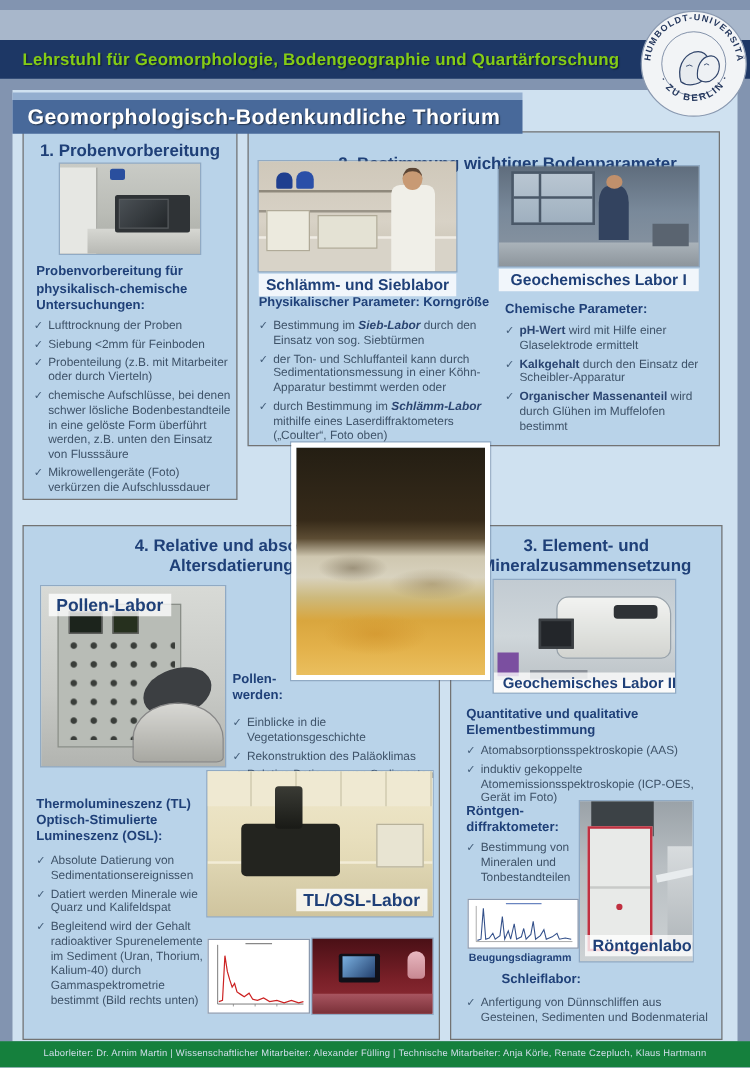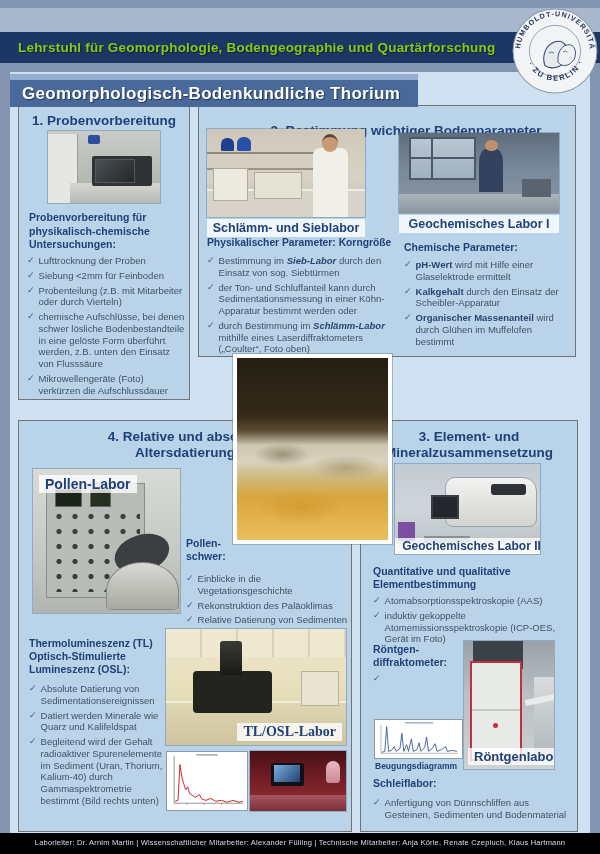--- a/index.html
+++ b/index.html
@@ -98,21 +98,21 @@
   .ph-geo2{left:34px;top:43px;width:145px;height:90px;background:linear-gradient(180deg,#c2cbd2 0%,#cfd6da 50%,#b8bec2 100%);}
   .g2-m{right:2%;top:14%;width:62%;height:54%;background:linear-gradient(#f2f3f1,#d2d4d0);border:1px solid #99a3ab;border-radius:10px 14px 8px 8px;}
   .g2-v{right:10%;top:22%;width:24%;height:13%;background:#2e3236;border-radius:3px;}
   .g2-mon{left:25%;top:34%;width:19%;height:27%;background:#23262a;border:2px solid #3a3e42;box-sizing:border-box;}
   .g2-t{left:20%;bottom:12%;width:32%;height:8%;background:#8a9098;}
   .g2-p{left:2%;bottom:14%;width:12%;height:22%;background:#7b4fa0;}
   .g2-b{left:0;bottom:0;width:100%;height:11%;background:#e8e9e6;}
   .cap-geo2{left:0;bottom:0;width:100%;font-size:12px;padding:1px 4px;}
 
   
-  .ph-tlosl{left:147px;top:208px;width:180px;height:116px;background:linear-gradient(180deg,#efe8cd 0%,#e8dfbd 45%,#d9cfa8 100%);font-family:Liberation Serif, serif;}
+  .ph-tlosl{left:147px;top:196px;width:180px;height:116px;background:linear-gradient(180deg,#efe8cd 0%,#e8dfbd 45%,#d9cfa8 100%);}
   .pt-cab{left:0;top:0;width:100%;height:24%;background:repeating-linear-gradient(90deg,#efe9d2 0 34px,#d8d2b8 34px 36px);}
   .pt-bench{left:0;bottom:0;width:100%;height:36%;background:linear-gradient(#ded5b2,#cfc49e);border-top:2px solid #f2ecd6;}
   .pt-m{left:15%;bottom:28%;width:44%;height:36%;background:#23241f;border-radius:4px;}
   .pt-tower{left:30%;bottom:60%;width:12%;height:30%;background:linear-gradient(#3a3b35,#191a16);border-radius:3px;}
   .pt-r{right:4%;bottom:34%;width:20%;height:28%;background:#e8e4d2;border:1px solid #b8b29a;}
   .cap-tlosl{right:4px;bottom:4px;font-size:14px;}
 
   
   .mini-chart{position:absolute;background:#ffffff;border:1px solid #8a99ae;box-sizing:border-box;}
   .osl-graph{left:147px;top:330px;width:82px;height:60px;}
@@ -131,21 +131,21 @@
   .px-cab{left:7%;top:16%;width:58%;height:78%;background:#e8eae8;border:2px solid #c03040;box-sizing:border-box;}
   .px-line{left:0;top:48%;width:100%;height:2px;background:#c8cac8;}
   .px-dot{left:44%;top:62%;width:5px;height:5px;background:#c03040;border-radius:50%;}
   .px-r{right:0;top:28%;width:22%;height:64%;background:linear-gradient(#d8dcde,#b0b6ba);}
   .px-rail{right:-2%;top:44%;width:34%;height:5%;background:#e8ecee;transform:rotate(-12deg);}
   .cap-xray{left:4px;bottom:4px;font-size:13px;}
 
   .chart-cap{position:absolute;font-weight:bold;color:#1f4078;font-size:8.5px;}
 
   
-  .footer{position:absolute;left:0;top:833px;width:100%;height:21px;background:#000000;}
+  .footer{position:absolute;left:0;top:833px;width:100%;height:21px;background:#15803d;}
   .footer-text{position:absolute;width:100%;top:5px;text-align:center;color:#d4dfee;font-size:7.5px;letter-spacing:.2px;}
 </style>
 </head>
 <body>
 
 <div class="poster">
 
   <div class="band-light"></div>
   <div class="band-navy">
     <div class="dept-title">Lehrstuhl für Geomorphologie, Bodengeographie und Quartärforschung</div>
@@ -277,21 +277,21 @@
           <div class="art pp-scr"></div>
           <div class="art pp-scr2"></div>
           <div class="art pp-knobs"></div>
         </div>
         <div class="art pp-lid"></div>
         <div class="art pp-cent"></div>
         <div class="cap cap-pollen">Pollen-Labor</div>
       </div>
 
       <div class="h pre" style="left:167px;top:116px;width:80px;">Pollen-
-schwer:</div>
+werden:</div>
       <ul class="cl" style="left:167px;top:152px;width:172px;">
         <li>
             <span class="ck">✓</span>
             <span class="tx">Einblicke in die Vegetationsgeschichte</span>
           </li>
         <li>
             <span class="ck">✓</span>
             <span class="tx">Rekonstruktion des Paläoklimas</span>
           </li>
         <li>
@@ -371,20 +371,21 @@
             <span class="ck">✓</span>
             <span class="tx">induktiv gekoppelte Atomemissionsspektroskopie (ICP-OES, Gerät im Foto)</span>
           </li>
       </ul>
 
       <div class="h pre" style="left:12px;top:222px;width:90px;">Röntgen-
 diffraktometer:</div>
       <ul class="cl" style="left:12px;top:252px;width:90px;">
         <li>
             <span class="ck">✓</span>
+            <span class="tx">Bestimmung von Mineralen und Tonbestandteilen</span>
           </li>
       </ul>
 
       <div class="mini-chart diff-chart">
         <svg viewBox="0 0 89 40" width="87" height="38">
           <line x1="30" y1="3" x2="60" y2="3" stroke="#6a85c0" stroke-width="1"></line>
           <line x1="5" y1="5" x2="5" y2="35" stroke="#888" stroke-width="0.6"></line>
           <line x1="5" y1="35" x2="86" y2="35" stroke="#888" stroke-width="0.6"></line>
           <path d="M6 34 L9 33 L11 7 L13 33 L16 32 L19 28 L21 33 L25 30 L27 14 L29 33 L32 26 L34 33 L37 20 L39 33 L43 31 L45 24 L47 33 L51 29 L53 18 L55 33 L59 30 L62 25 L64 33 L69 31 L73 28 L75 33 L80 32 L85 33" fill="none" stroke="#33508a" stroke-width="0.9"></path>
         </svg>
@@ -395,21 +396,21 @@
         <div class="art px-top"></div>
         <div class="art px-cab">
           <div class="art px-line"></div>
           <div class="art px-dot"></div>
         </div>
         <div class="art px-r"></div>
         <div class="art px-rail"></div>
         <div class="cap cap-xray">Röntgenlabor</div>
       </div>
 
-      <div class="h" style="left:12px;top:356px;width:120px;">Schleiflabor:</div>
+      <div class="h" style="left:12px;top:356px;width:120px;text-align:center;">Schleiflabor:</div>
       <ul class="cl" style="left:12px;top:376px;width:196px;">
         <li>
             <span class="ck">✓</span>
             <span class="tx">Anfertigung von Dünnschliffen aus Gesteinen, Sedimenten und Bodenmaterial</span>
           </li>
       </ul>
     </div>
 
     <div class="photo ph-soil"></div>
 

